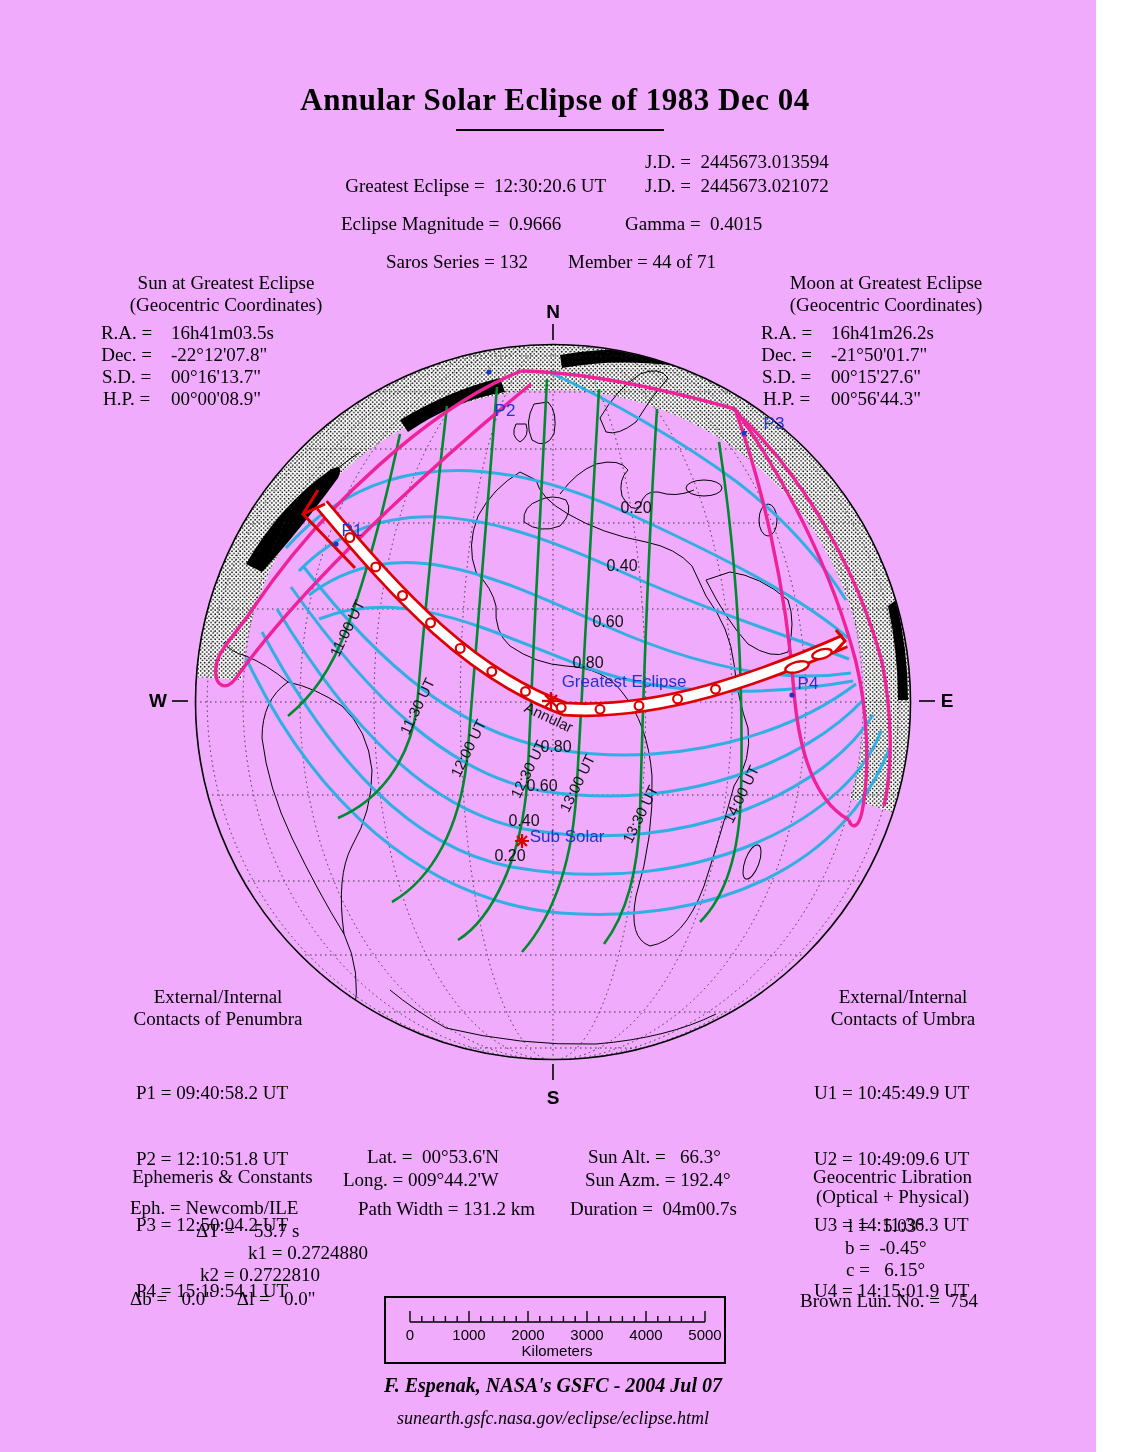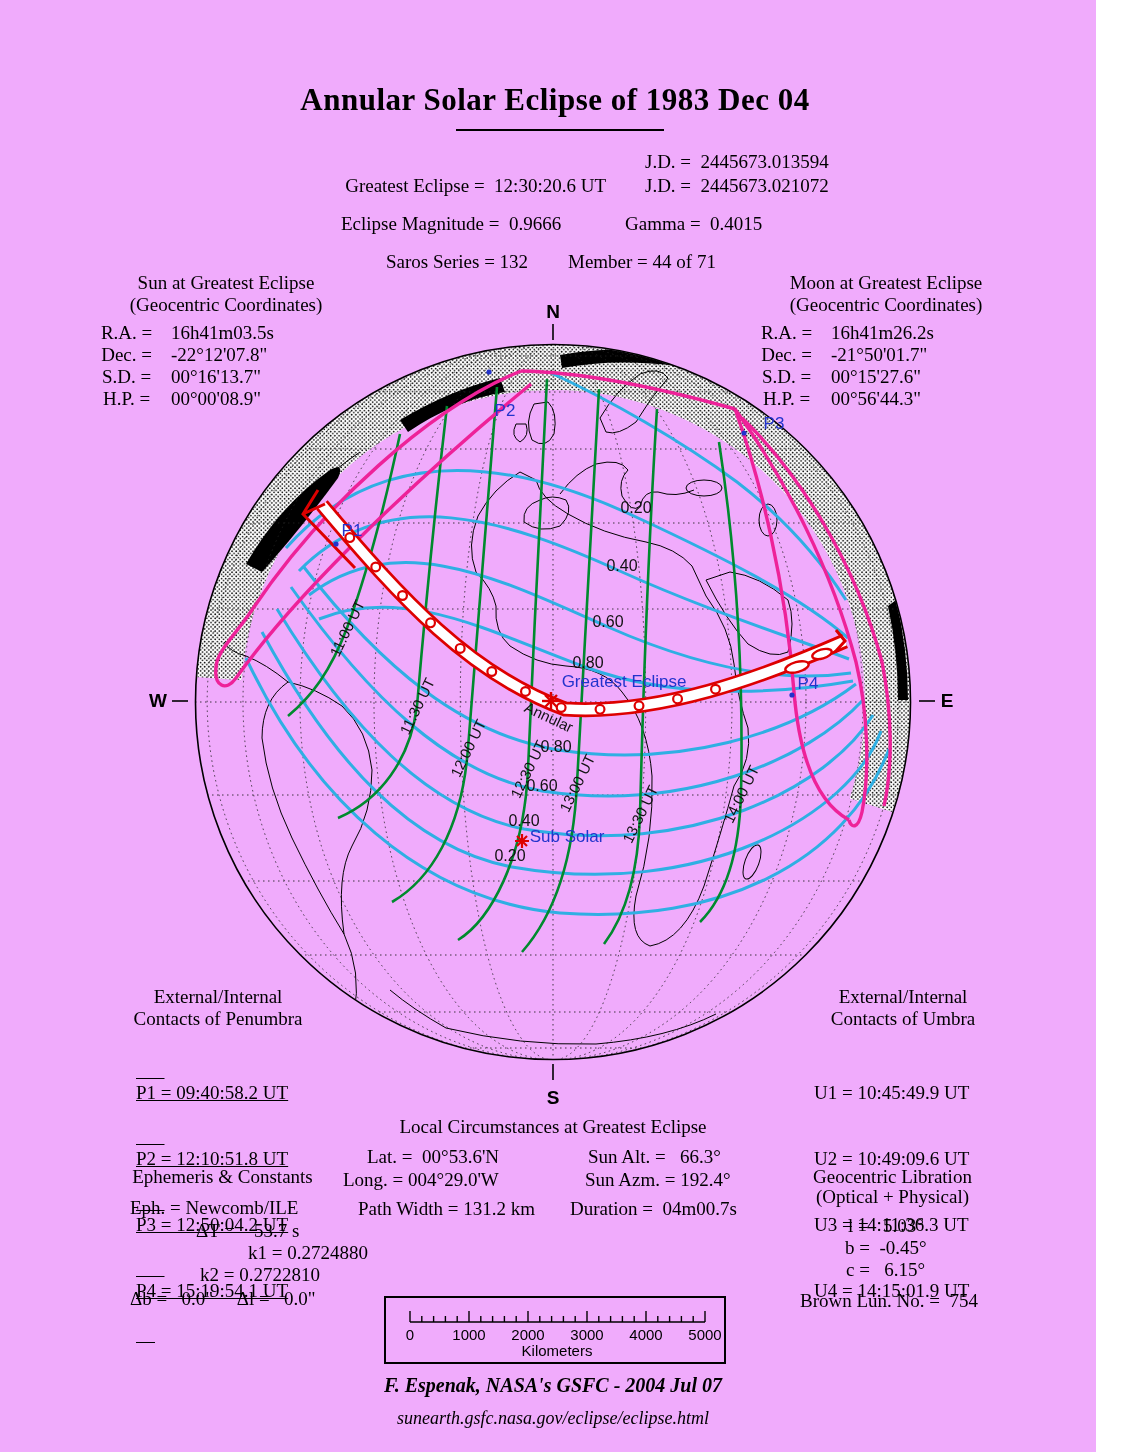--- a/index.html
+++ b/index.html
@@ -244,44 +244,41 @@
       <span class="k pre">S.D. = </span>
         <span class="pre">00°15'27.6"</span>
       <span class="k pre">H.P. = </span>
         <span class="pre">00°56'44.3"</span>
     </div>
   </div>
 
   <div class="abs" style="left:103px;top:986px;width:230px;">
     <div class="blk-title"><span class="ul">External/Internal</span></div>
     <div class="blk-title"><span class="ul">Contacts of Penumbra</span></div>
-    <div class="blk pre" style="margin-top:8px;padding-left:33px;text-decoration:underline;">
+    <div class="blk pre" style="margin-top:8px;padding-left:33px;">
       <div>P1 = 09:40:58.2 UT</div>
       <div>P2 = 12:10:51.8 UT</div>
       <div>P3 = 12:50:04.2 UT</div>
       <div>P4 = 15:19:54.1 UT</div>
     </div>
   </div>
 
   <div class="abs" style="left:788px;top:986px;width:230px;">
     <div class="blk-title"><span class="ul">External/Internal</span></div>
     <div class="blk-title"><span class="ul">Contacts of Umbra</span></div>
     <div class="blk pre" style="margin-top:8px;padding-left:26px;">
       <div>U1 = 10:45:49.9 UT</div>
       <div>U2 = 10:49:09.6 UT</div>
       <div>U3 = 14:11:36.3 UT</div>
       <div>U4 = 14:15:01.9 UT</div>
     </div>
   </div>
 
-  <div class="abs blk-title ctr" style="left:553px;top:1116px;white-space:nowrap;">
-    <span class="ul">Local Circumstances at Greatest Eclipse</span>
-  </div>
   <div class="abs blk pre" style="left:367px;top:1146px;">Lat. =  00°53.6'N</div>
-  <div class="abs blk pre" style="left:343px;top:1169px;">Long. = 004°29.0'W</div>
+  <div class="abs blk pre" style="left:343px;top:1169px;">Long. = 009°44.2'W</div>
   <div class="abs blk pre" style="left:588px;top:1146px;">Sun Alt. =   66.3°</div>
   <div class="abs blk pre" style="left:585px;top:1169px;">Sun Azm. = 192.4°</div>
   <div class="abs blk pre" style="left:358px;top:1198px;">Path Width = 131.2 km</div>
   <div class="abs blk pre" style="left:570px;top:1198px;">Duration =  04m00.7s</div>
 
   <div class="abs blk-title" style="left:105px;top:1166px;width:235px;">
     <span class="ul">Ephemeris &amp; Constants</span>
   </div>
   <div class="abs blk pre" style="left:130px;top:1197px;">Eph. = Newcomb/ILE</div>
   <div class="abs blk pre" style="left:196px;top:1220px;">ΔT =    53.7 s</div>

